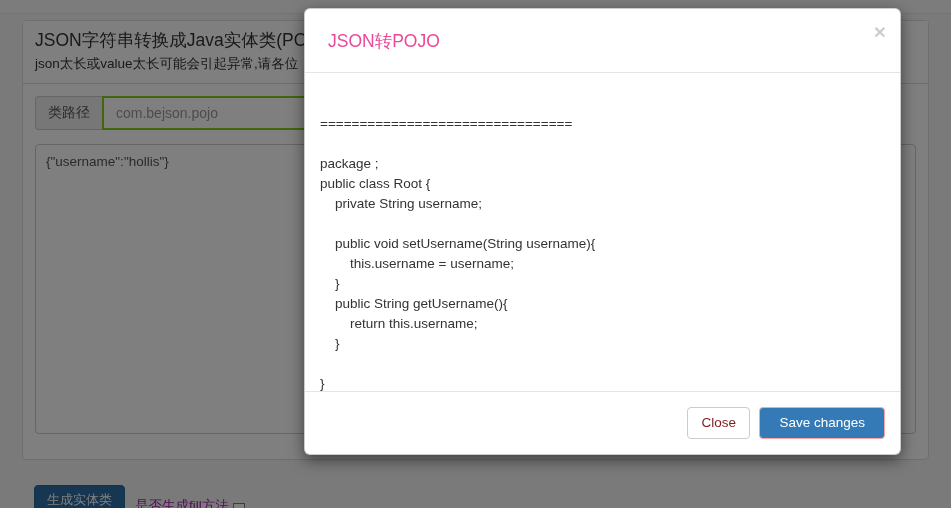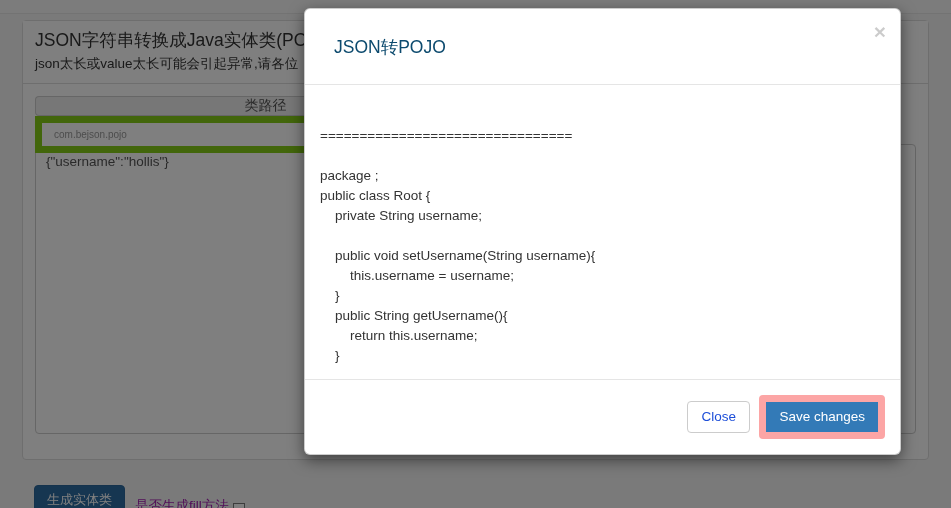--- a/index.html
+++ b/index.html
@@ -44,38 +44,38 @@
   .panel-title {
     font-size: 17.5px; color: #333; margin: 0 0 4px 0;
     font-weight: normal; line-height: 22px;
   }
   .panel-sub {
     font-size: 13.5px; color: #333; line-height: 18px;
   }
   .panel-body { padding: 12px; }
 
   .input-group {
-    display: flex; width: 460px; height: 34px; margin-bottom: 14px; flex-direction: column;
+    display: flex; width: 460px; height: 34px; margin-bottom: 14px;
   }
   .input-group-addon {
     display: flex; align-items: center; justify-content: center;
     padding: 0 12px;
     font-size: 14px; color: #555;
     background: #eeeeee;
     border: 1px solid #ccc;
     border-right: 0;
     border-radius: 4px 0 0 4px;
     white-space: nowrap;
   }
   .form-control {
     flex: 1;
-    border: 7px solid #84cc16;
+    border: 2px solid #84cc16;
     border-radius: 0 4px 4px 0;
     padding: 6px 12px;
-    font-size: 10px; color: #0f172a;
+    font-size: 14px; color: #0f172a;
     outline: none;
     font-family: "Liberation Sans", sans-serif;
   }
   .form-control::placeholder { color: #999; }
 
   .json-area {
     display: block;
     width: 881px; height: 290px;
     border: 1px solid #ccc;
     border-radius: 4px;
@@ -139,22 +139,22 @@
     z-index: 20;
     display: flex; flex-direction: column;
   }
   .modal-header {
     position: relative;
     padding: 14px 15px 13px 15px;
     border-bottom: 1px solid #e5e5e5;
     flex: 0 0 auto;
   }
   .modal-title {
-    font-size: 17.5px; color: #0c4a6e;
-    margin: 14px; font-weight: normal; line-height: 20px;
+    font-size: 17.5px; color: #ec4899;
+    margin: 8px; font-weight: normal; line-height: 20px;
   }
   .modal-close {
     position: absolute; right: 14px; top: 12px;
     font-size: 21px; line-height: 1;
     color: #000; opacity: 0.2;
     background: none; border: 0; padding: 0;
     cursor: pointer;
     font-family: "Liberation Sans", sans-serif;
     font-weight: bold;
   }
@@ -175,30 +175,30 @@
   }
   .modal-footer {
     flex: 0 0 auto;
     padding: 15px;
     border-top: 1px solid #e5e5e5;
     text-align: right;
   }
   .btn-default {
     background: #ffffff;
     border: 1px solid #ccc;
-    color: #1d4ed8;
+    color: #7f1d1d;
     font-size: 13.5px;
     padding: 7px 13px;
   }
   .btn-modal-primary {
     background: #337ab7;
-    border: 7px solid #fca5a5;
+    border: 1px solid #fca5a5;
     color: #fff;
     font-size: 13.5px;
-    padding: 7px 13px;
+    padding: 7px 19px;
     margin-left: 5px;
   }
 </style>
 </head>
 <body>
 
 <div id="page-bg">
 
   <nav class="topnav">
     <span class="nav-item">首页</span>

